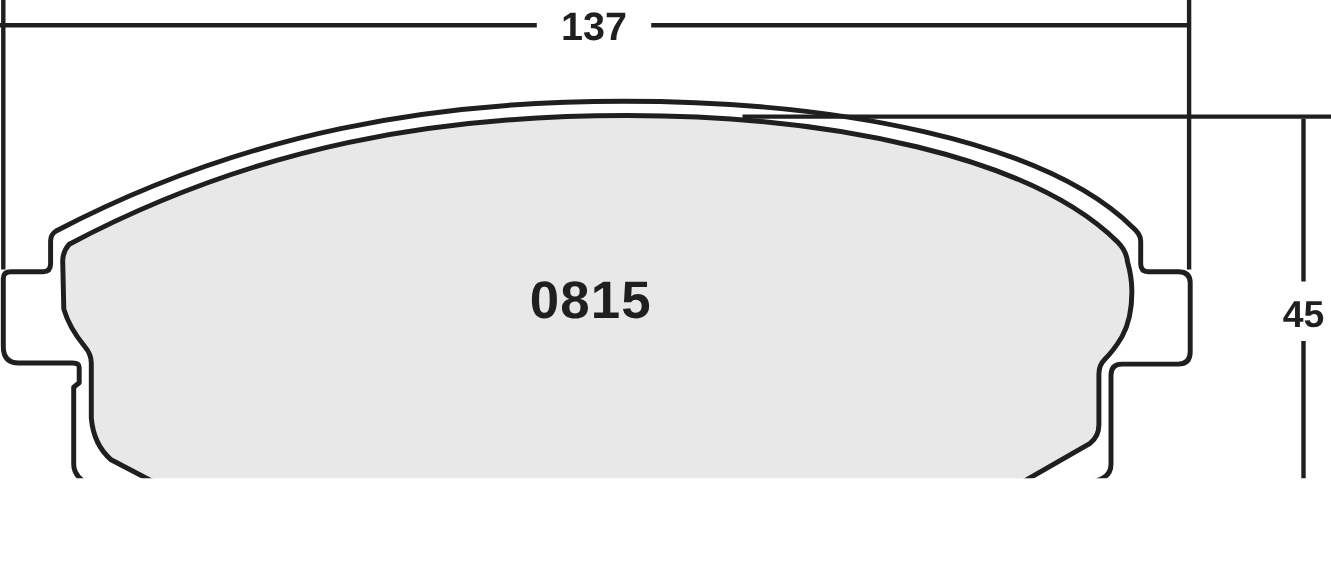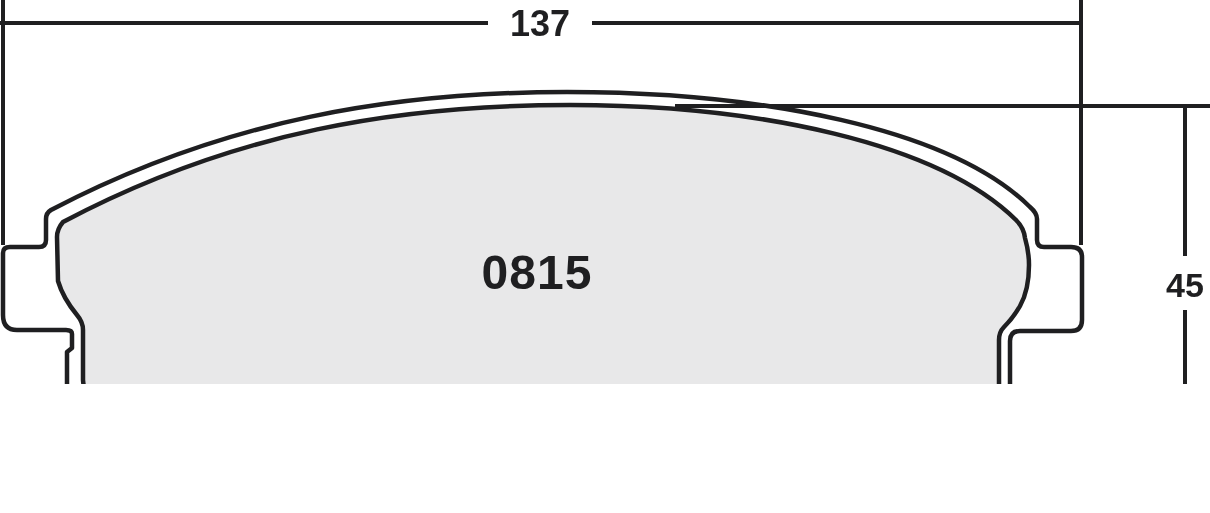--- a/index.html
+++ b/index.html
@@ -3,21 +3,21 @@
 <meta charset="utf-8">
 <style>
   html, body {
     margin: 0;
     padding: 0;
     background: #ffffff;
   }
   .drawing-wrap {
     position: relative;
     width: 1210px;
-    height: 384px;
+    height: 435px;
     background: #ffffff;
     overflow: hidden;
     font-family: "Liberation Sans", sans-serif;
   }
   svg { display: block; }
   .contour {
     stroke: #1f1f21;
     stroke-width: 4.5;
     stroke-linejoin: round;
     stroke-linecap: round;

